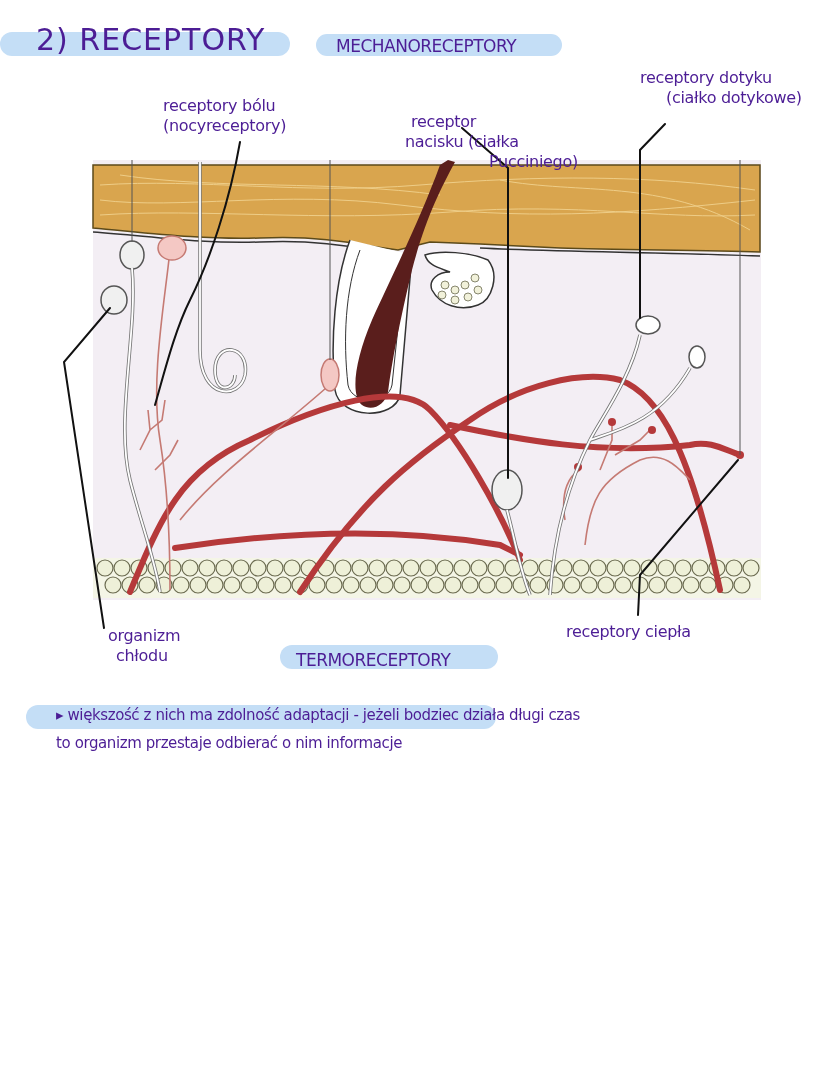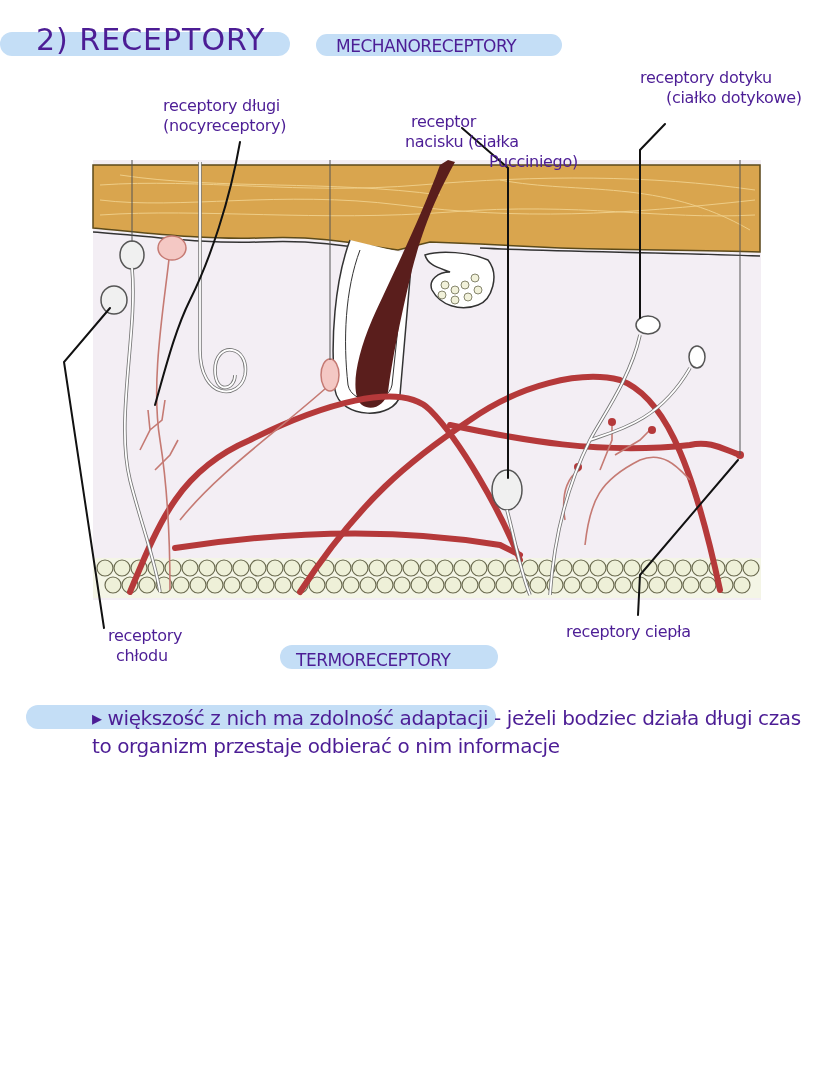--- a/index.html
+++ b/index.html
@@ -3,21 +3,21 @@
   <meta charset="utf-8">
   <style>
     html, body { margin: 0; padding: 0; background: #ffffff; }
     body { width: 828px; height: 1070px; position: relative; overflow: hidden;
            font-family: "DejaVu Sans", sans-serif; color: #111; }
     .hl { position: absolute; background: #c4def6; border-radius: 14px; }
     .txt { position: absolute; white-space: nowrap; color: #4c1d95; }
     .title { font-size: 30px; letter-spacing: 1px; font-weight: normal; }
     .section { font-size: 17px; letter-spacing: -0.5px; text-align: right; }
     .label { font-size: 16px; line-height: 20px; letter-spacing: -0.3px; }
-    .note { font-size: 20px; letter-spacing: -0.4px; margin-left: 36px; }
+    .note { font-size: 15px; letter-spacing: -0.4px; }
     #diagram { position: absolute; left: 0; top: 0; width: 828px; height: 700px; }
   </style>
 </head>
 <body>
 
 <div class="hl" style="left:0; top:32px; width:290px; height:24px;"></div>
 <div class="txt title" style="left:36px; top:22px;">2) RECEPTORY</div>
 
 <div class="hl" style="left:316px; top:34px; width:246px; height:22px;"></div>
 <div class="txt section" style="left:336px; top:36px;">MECHANORECEPTORY</div>
@@ -194,37 +194,37 @@
   <g stroke="#111" stroke-width="2" fill="none" stroke-linecap="round">
     <path d="M240,142 C230,200 210,260 190,300 C175,330 165,370 155,405"></path>
     <path d="M462,128 L508,168 L508,478"></path>
     <path d="M665,124 L640,150 L640,318"></path>
     <path d="M110,308 L64,362 L104,628"></path>
     <path d="M738,460 L640,575 L638,615"></path>
   </g>
 </svg>
 
 <div class="txt label" style="left:163px; top:96px;">
-  <div>receptory długi</div>
+  <div>receptory bólu</div>
   <div>(nocyreceptory)</div>
 </div>
 
 <div class="txt label" style="left:405px; top:72px;">
   <div style="padding-left:6px;margin-top:40px;">receptor</div>
   <div>nacisku  (ciałka</div>
   <div style="padding-left:84px;">Pucciniego)</div>
 </div>
 
 <div class="txt label" style="left:640px; top:68px;">
   <div>receptory dotyku</div>
   <div style="padding-left:26px;">(ciałko dotykowe)</div>
 </div>
 
 <div class="txt label" style="left:108px; top:626px;">
-  <div>receptory</div>
+  <div>organizm</div>
   <div style="padding-left:8px;">chłodu</div>
 </div>
 
 <div class="txt label" style="left:566px; top:622px;">receptory  ciepła</div>
 
 <div class="hl" style="left:280px; top:645px; width:218px; height:24px;"></div>
 <div class="txt section" style="left:296px; top:650px;">TERMORECEPTORY</div>
 
 <div class="hl" style="left:26px; top:705px; width:470px; height:24px;"></div>
 <div class="txt note" style="left:56px; top:706px;">▸ większość z nich ma zdolność adaptacji - jeżeli bodziec działa długi czas</div>

